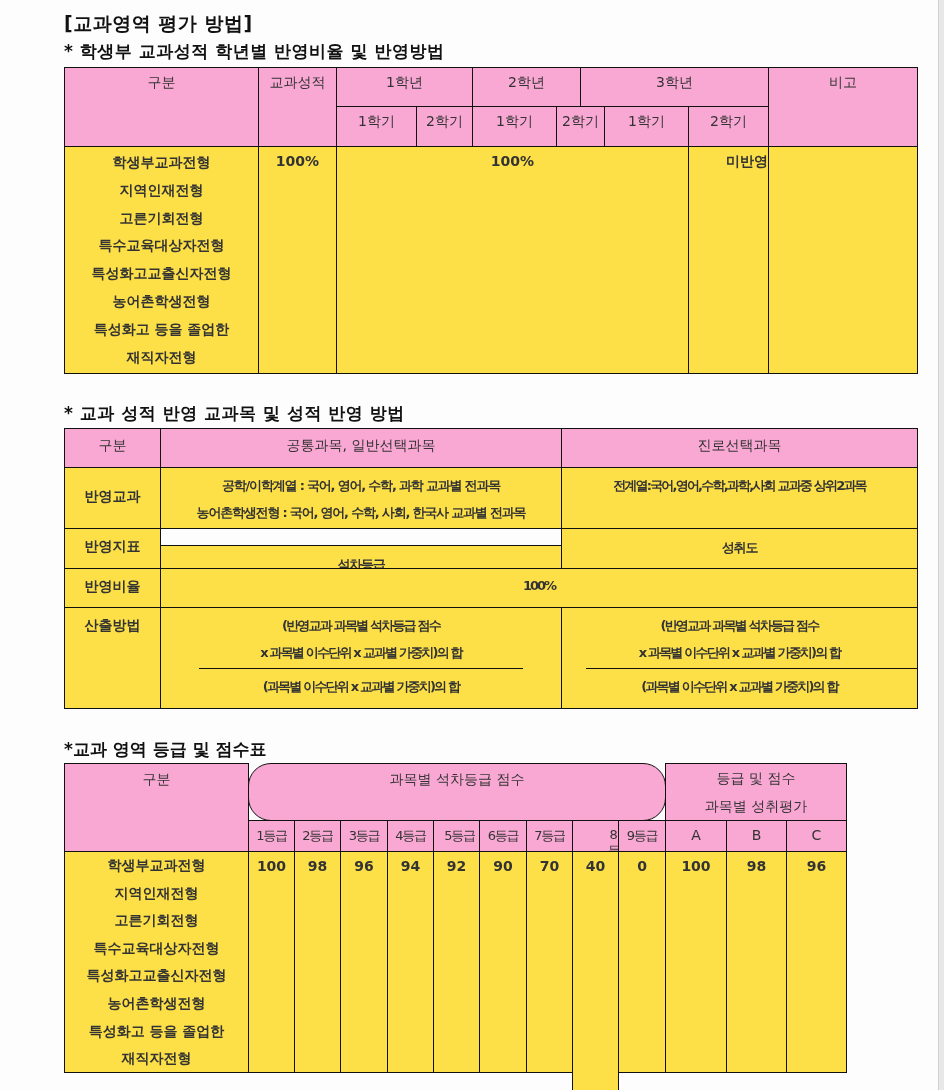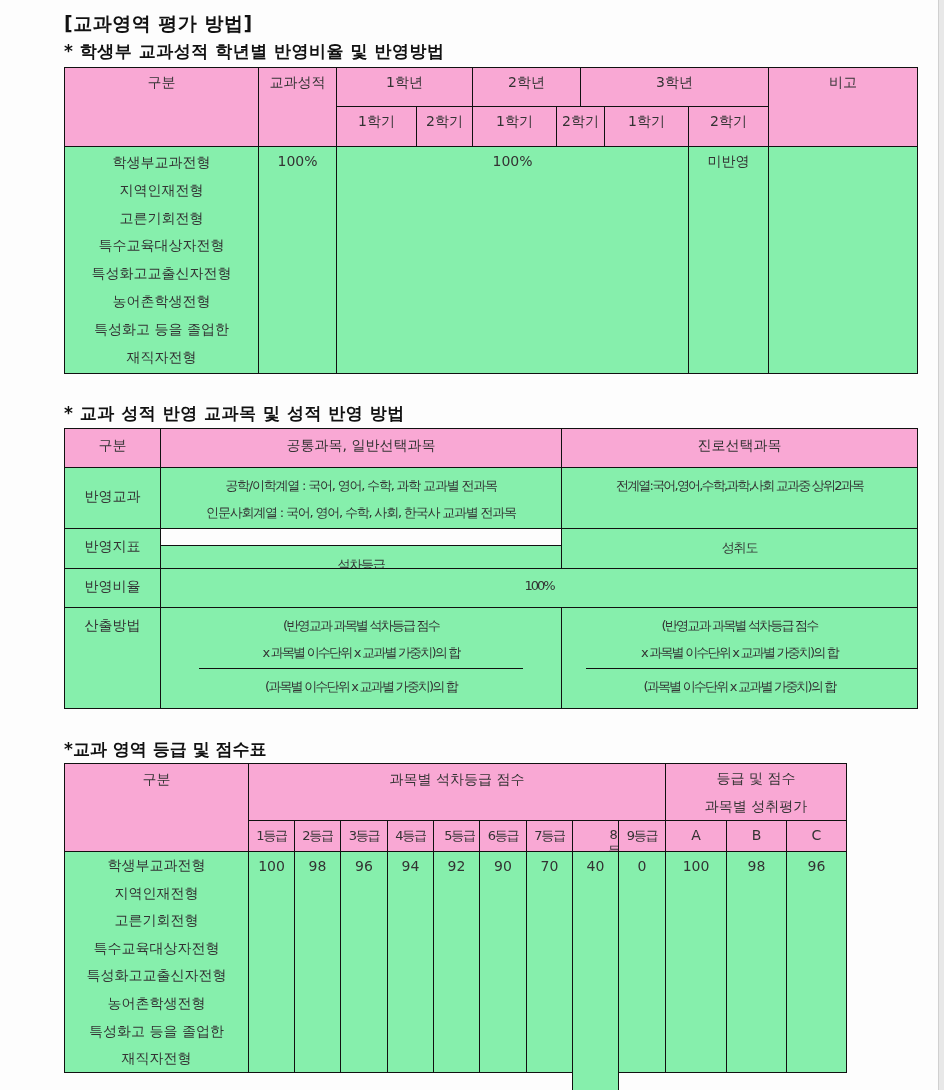--- a/index.html
+++ b/index.html
@@ -2,21 +2,21 @@
 <html><head>
 <meta charset="utf-8">
 <style>
   html,body{margin:0;padding:0;}
   body{width:944px;height:1090px;background:#fdfdfd;position:relative;overflow:hidden;font-family:"DejaVu Sans","Liberation Sans",sans-serif;color:#222;}
   .rborder{position:absolute;right:0;top:0;width:5px;height:1090px;background:#e8e8e8;border-left:1px solid #d0d0d0;}
   .h1{position:absolute;left:64px;top:11px;font-size:19px;font-weight:bold;color:#111;letter-spacing:0.5px;}
   .h2{position:absolute;left:64px;font-size:17px;font-weight:bold;color:#111;letter-spacing:0.5px;}
   .cell{position:absolute;box-sizing:border-box;border:1px solid #111;font-size:14px;text-align:center;color:#333;}
   .hd{background:#f9a8d4;}
-  .bd{background:#86efac;}
+  .bd{background:#fde047;font-weight:bold;}
   .cell .t{display:block;margin-top:6px;}
   .lines{line-height:27.8px;padding-top:2px;}
   .lines span{display:block;}
   .narrow{font-size:13px;letter-spacing:-1.2px;}
   .fracline{position:absolute;height:1px;background:#111;}
 </style>
 </head>
 <body>
 
 <div class="rborder"></div>
@@ -74,21 +74,21 @@
     <span>농어촌학생전형</span>
     <span>특성화고 등을 졸업한</span>
     <span>재직자전형</span>
   </div>
   <div class="cell bd" style="left:258px;top:146px;width:79px;height:228px;">
       <span class="t">100%</span>
     </div>
   <div class="cell bd" style="left:336px;top:146px;width:353px;height:228px;">
       <span class="t">100%</span>
     </div>
-  <div class="cell bd" style="left:688px;top:146px;width:81px;height:228px;">
+  <div class="cell bd" style="left:688px;top:146px;width:81px;height:228px;text-align:right;">
       <span class="t">미반영</span>
     </div>
   <div class="cell bd" style="left:768px;top:146px;width:150px;height:228px;">
       <span class="t"></span>
     </div>
 </div>
 
 <div class="h2" style="top:402px;">* 교과 성적 반영 교과목 및 성적 반영 방법</div>
 
 <div>
@@ -100,21 +100,21 @@
     </div>
   <div class="cell hd" style="left:561px;top:428px;width:357px;height:40px;">
       <span class="t" style="margin-top:8px;">진로선택과목</span>
     </div>
 
   <div class="cell bd" style="left:64px;top:467px;width:97px;height:62px;">
       <span class="t" style="margin-top:20px;">반영교과</span>
     </div>
   <div class="cell bd narrow" style="left:160px;top:467px;width:402px;height:62px;line-height:27px;padding-top:4px;">
     <span style="display:block;">공학/이학계열 : 국어, 영어, 수학, 과학 교과별 전과목</span>
-    <span style="display:block;">인문사회계열 : 국어, 영어, 수학, 사회, 한국사 교과별 전과목</span>
+    <span style="display:block;">농어촌학생전형 : 국어, 영어, 수학, 사회, 한국사 교과별 전과목</span>
   </div>
   <div class="cell bd narrow" style="left:561px;top:467px;width:357px;height:62px;line-height:27px;padding-top:4px;letter-spacing:-1.8px;">
       <span style="display:block;">전계열:국어,영어,수학,과학,사회 교과중 상위2과목</span>
     </div>
 
   <div class="cell bd" style="left:64px;top:528px;width:97px;height:41px;">
       <span class="t" style="margin-top:9px;">반영지표</span>
     </div>
   <div class="cell bd narrow" style="left:160px;top:528px;width:402px;height:41px;margin-top:17px;">
       <span class="t" style="margin-top:10px;">석차등급</span>
@@ -146,21 +146,21 @@
     <span style="position:absolute;left:0;right:0;top:70px;">(과목별 이수단위 x 교과별 가중치)의 합</span>
   </div>
 </div>
 
 <div class="h2" style="top:738px;letter-spacing:0;">*교과 영역 등급 및 점수표</div>
 
 <div>
   <div class="cell hd" style="left:64px;top:763px;width:185px;height:89px;">
       <span class="t" style="margin-top:7px;">구분</span>
     </div>
-  <div class="cell hd" style="left:248px;top:763px;width:418px;height:58px;">
+  <div class="cell hd" style="left:248px;top:763px;width:418px;height:58px;border-radius:23px;">
       <span class="t" style="margin-top:7px;">과목별 석차등급 점수</span>
     </div>
   <div class="cell hd" style="left:665px;top:763px;width:182px;height:58px;line-height:28px;">
     <span style="display:block;">등급 및 점수</span>
     <span style="display:block;">과목별 성취평가</span>
   </div>
 
   <div class="cell hd narrow" style="left:248px;top:820px;width:47px;height:32px;">
       <span class="t">1등급</span>
     </div>

